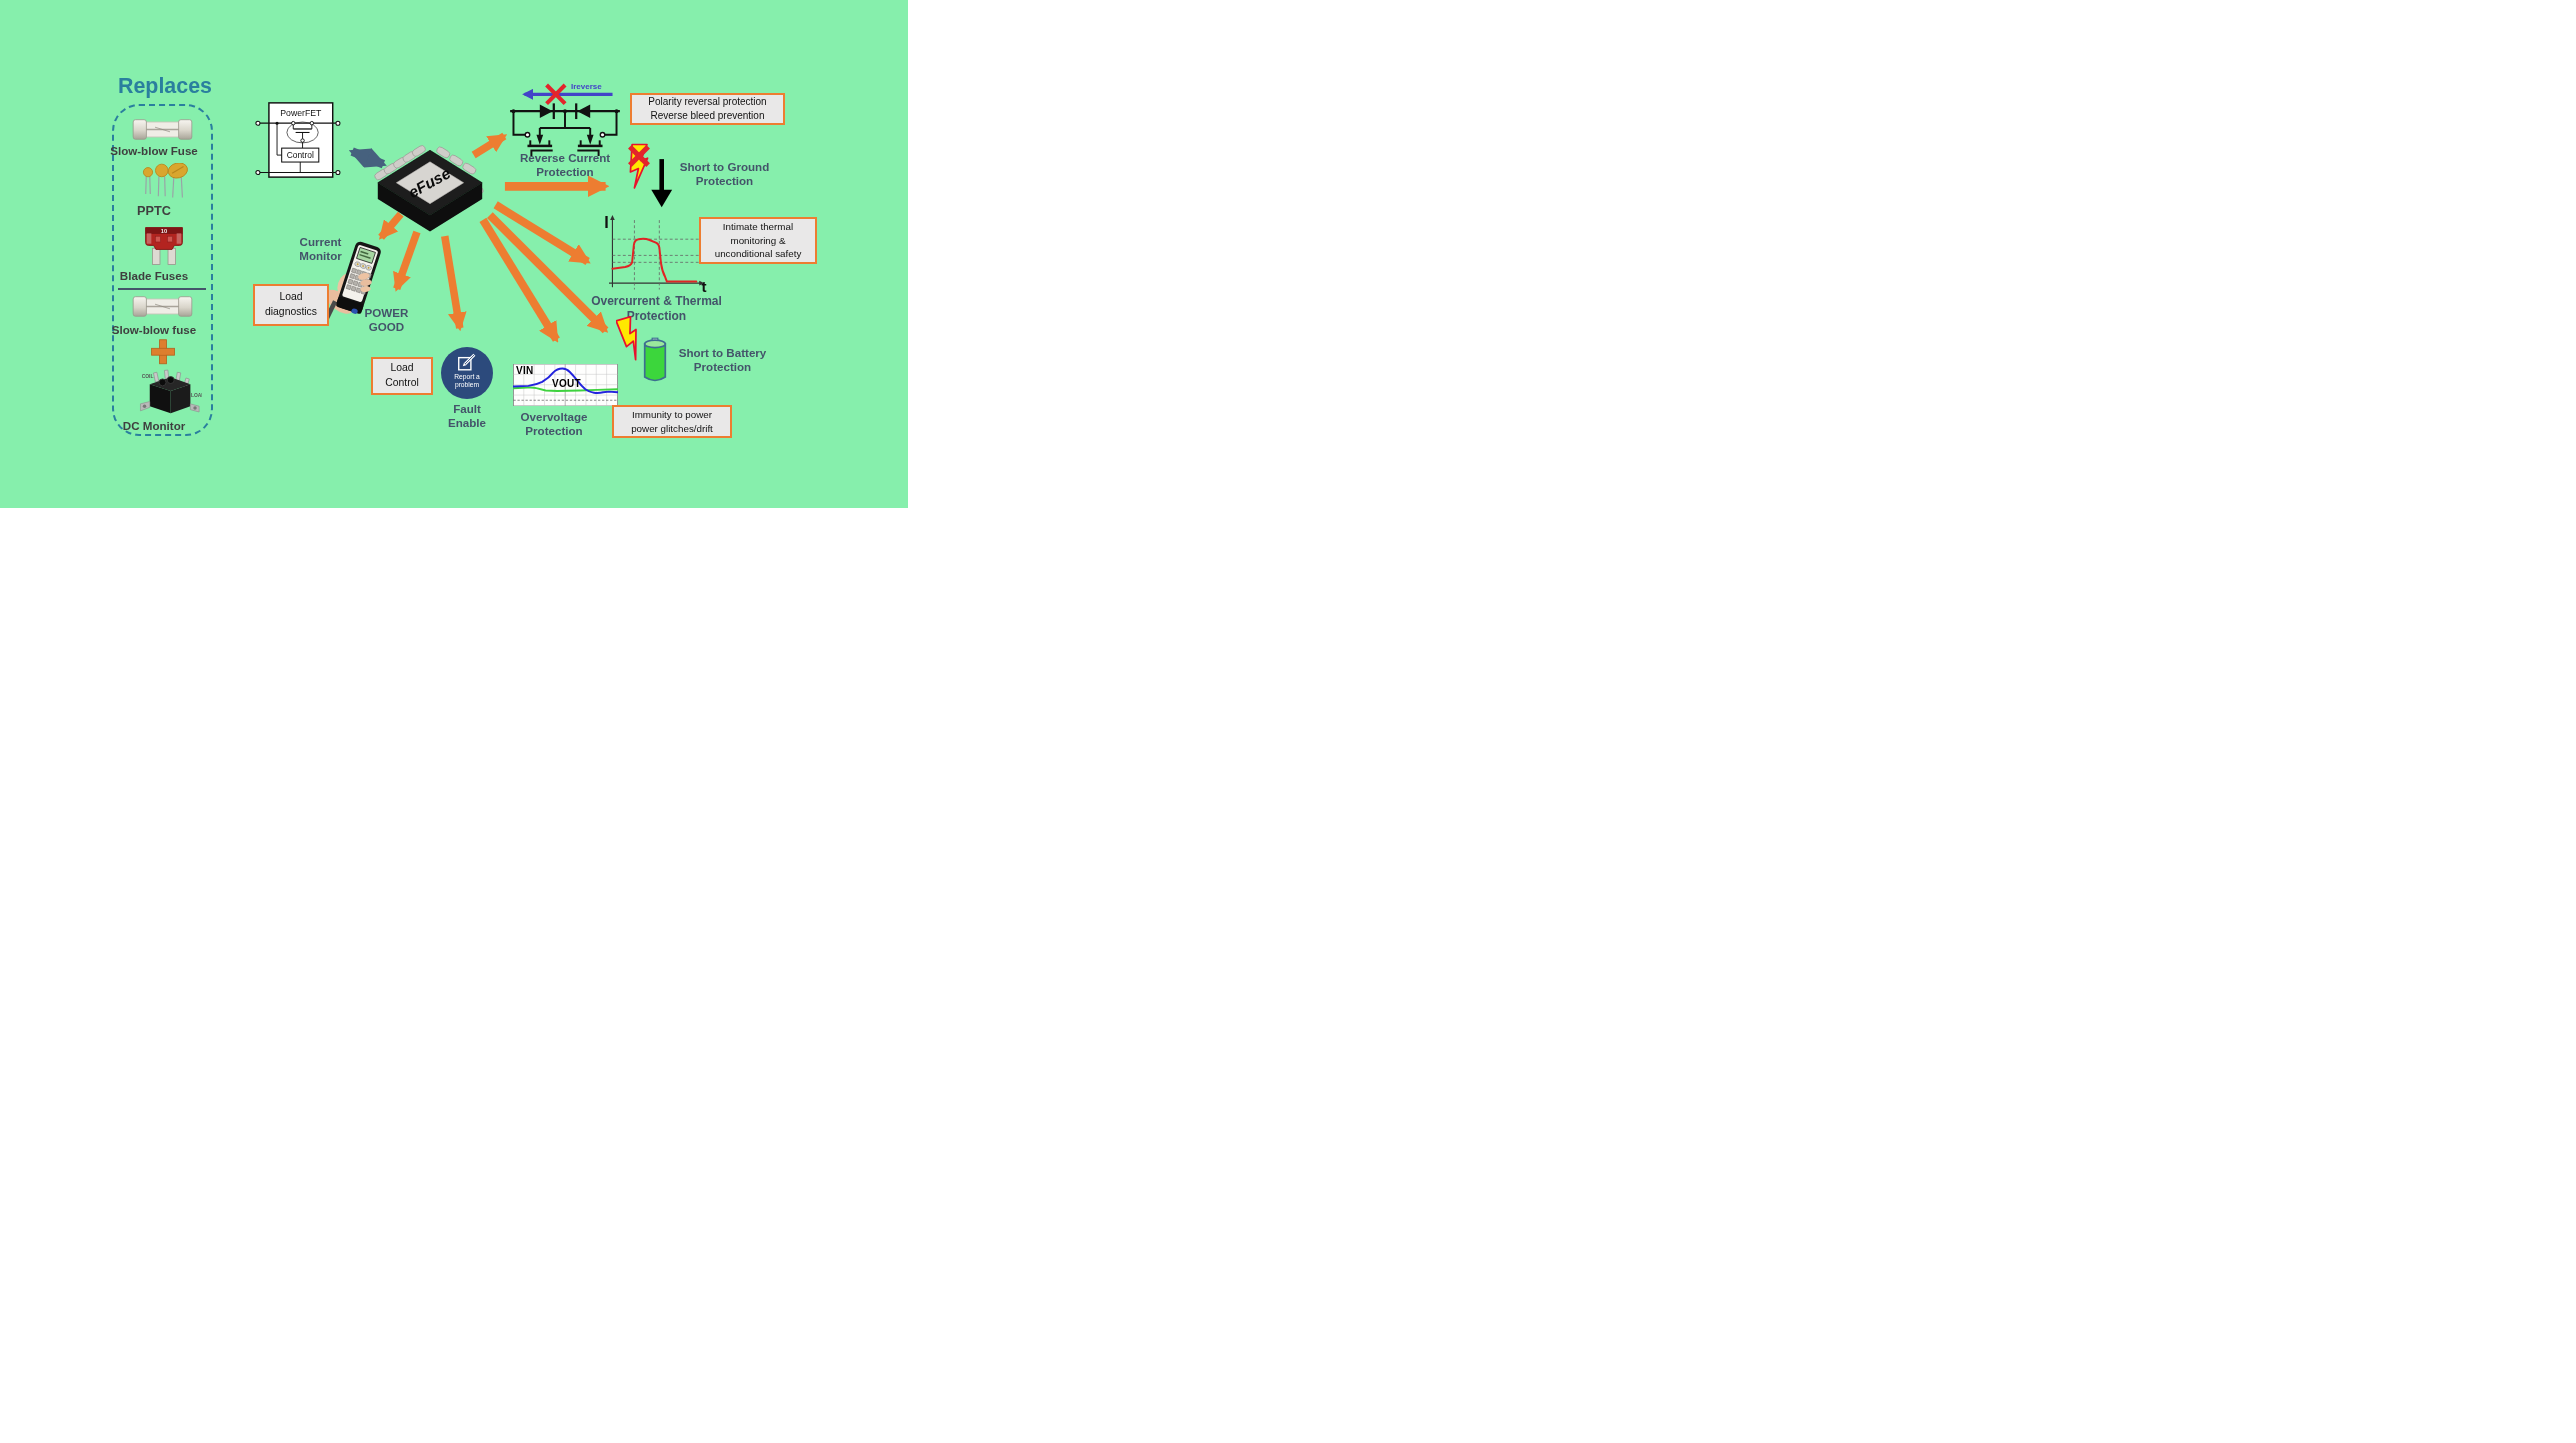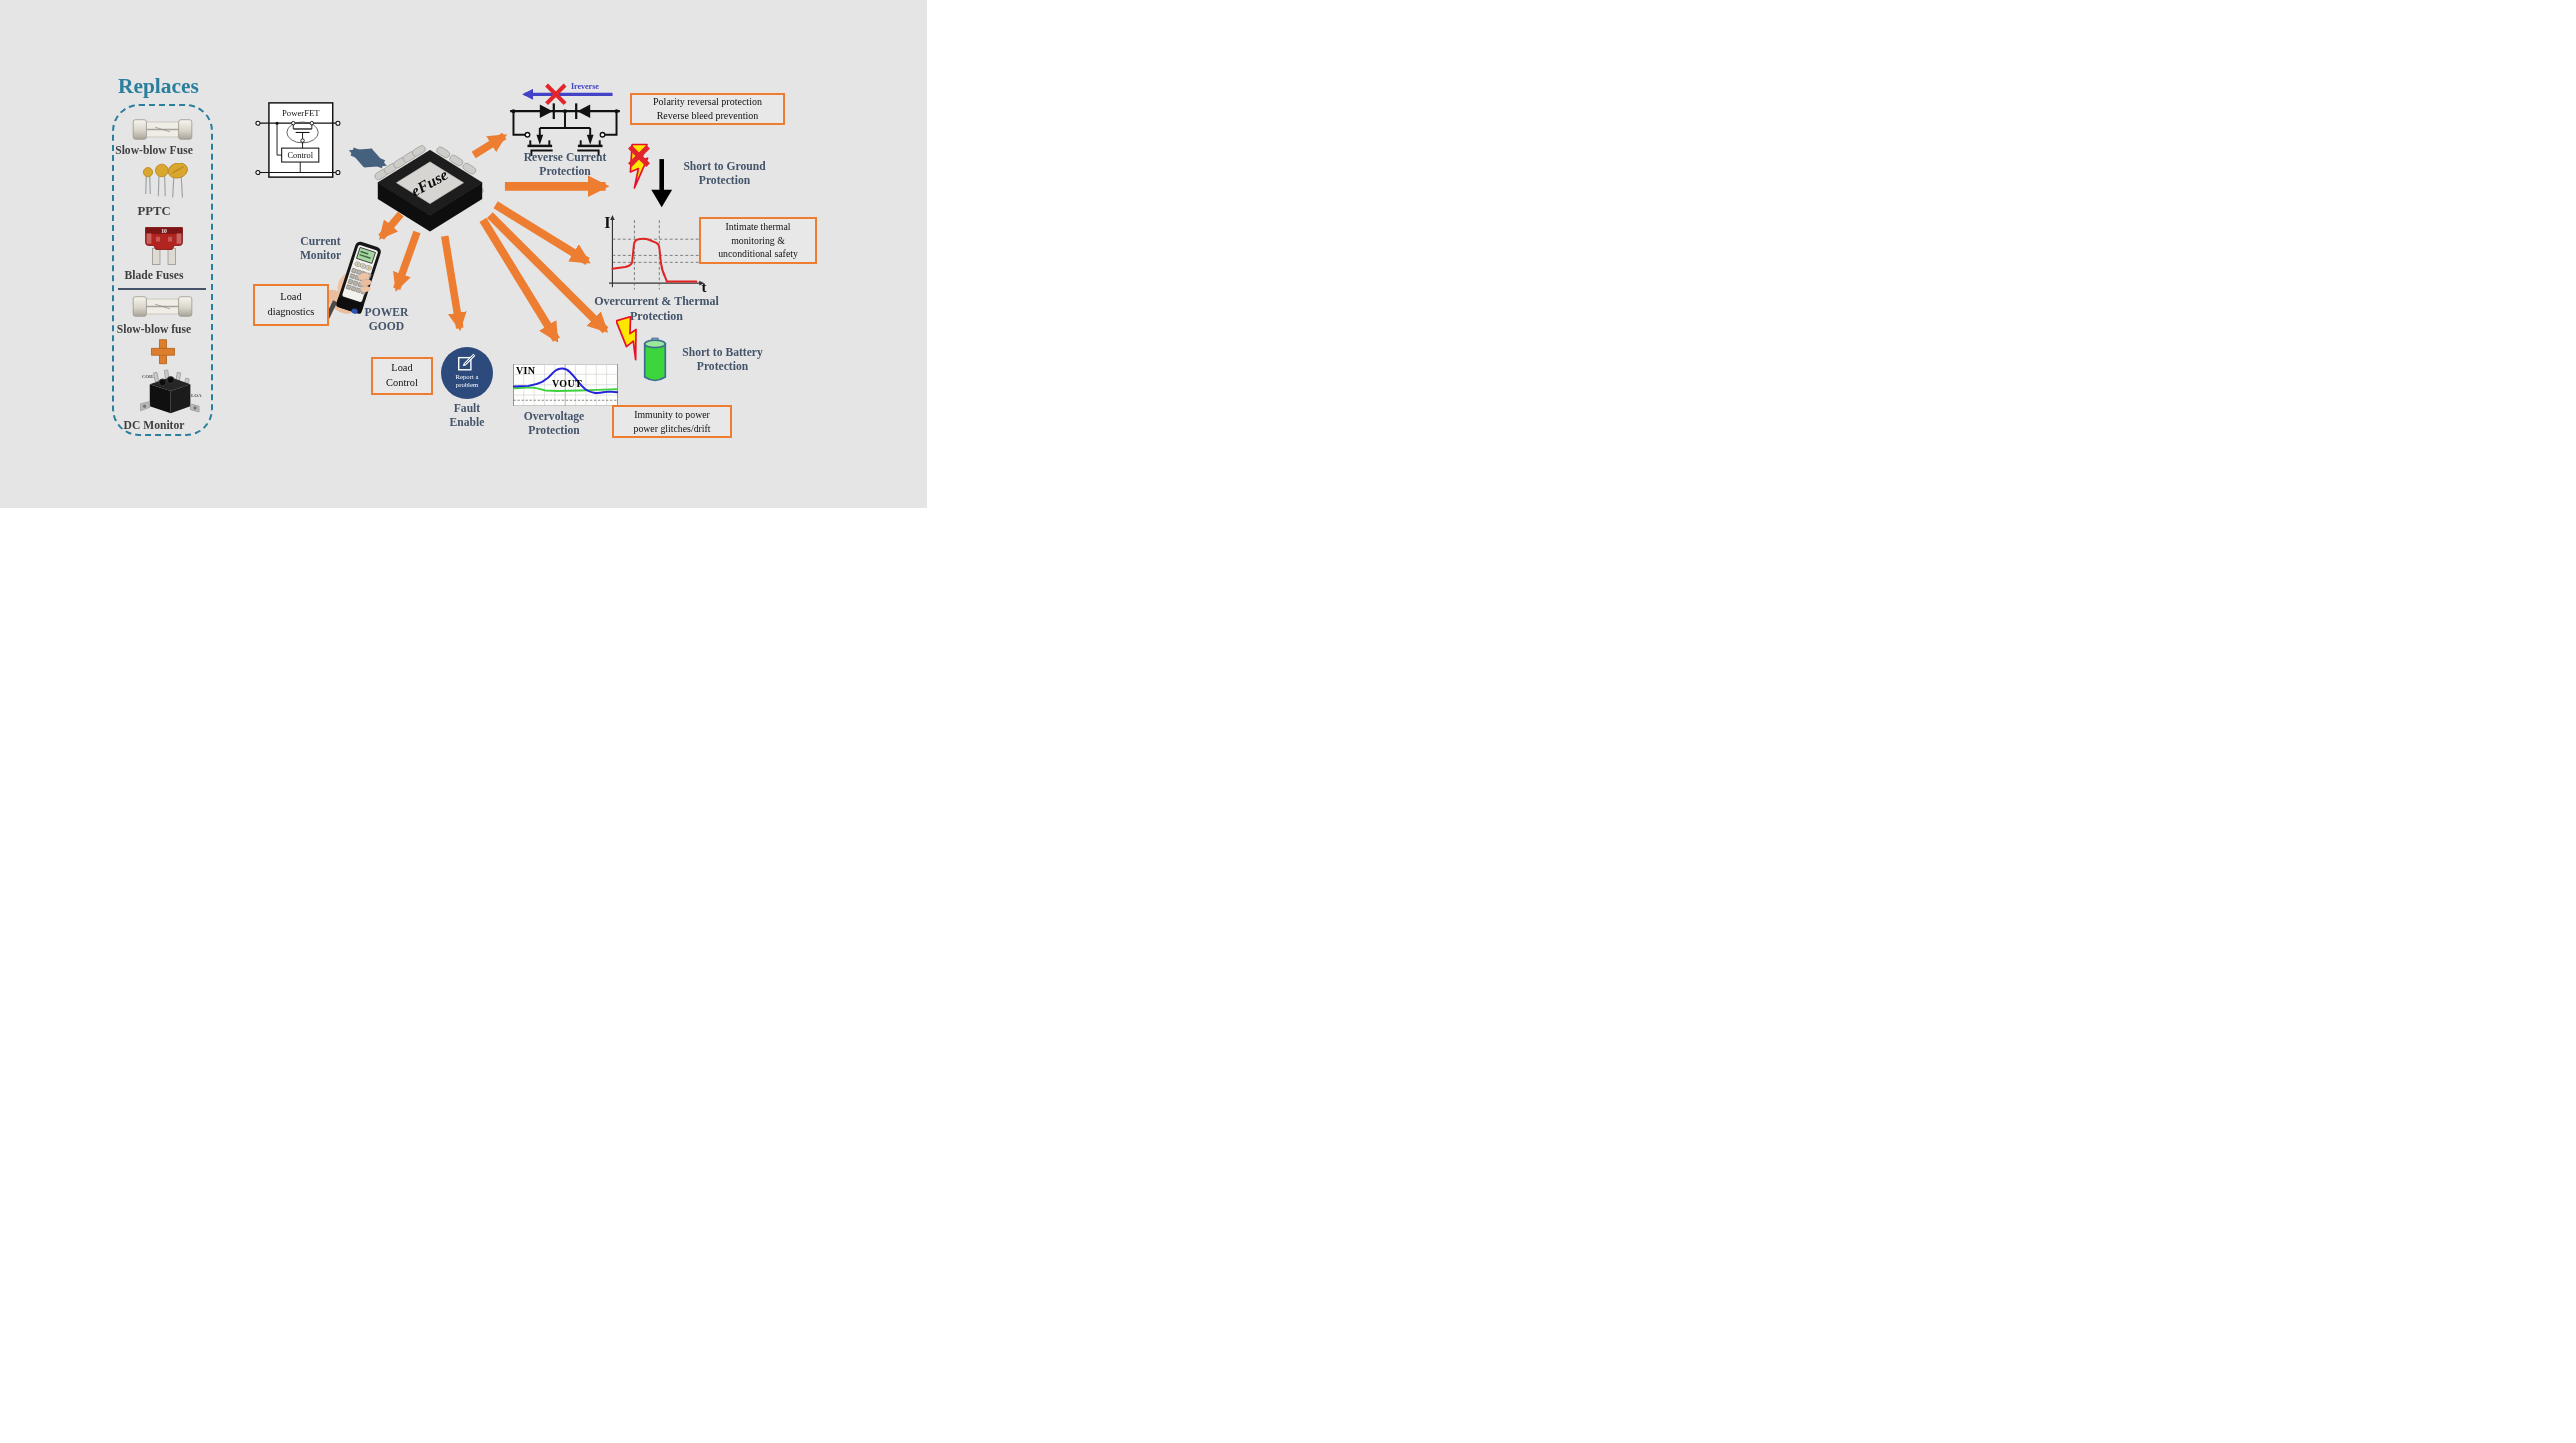--- a/index.html
+++ b/index.html
@@ -1,17 +1,17 @@
 <!DOCTYPE html>
 <html style="font-size:9.3px"><head>
 <meta charset="utf-8">
 <style>
   html,body{margin:0;padding:0;background:#ffffff;}
-  .canvas{position:relative;width:908px;height:508px;background:#e5e5e5;overflow:hidden;
-          font-family:Liberation Serif, serif;padding-left:19px;}
+  .canvas{position:relative;width:908px;height:508px;background:#86efac;overflow:hidden;
+          font-family:Liberation Sans, sans-serif;}
   .abs{position:absolute;}
   .callout{position:absolute;background:#E9E8E8;border:2.3px solid #ED7D31;
            display:flex;align-items:center;justify-content:center;text-align:center;
            color:#111;font-size:9.8px;line-height:1.42;white-space:pre-line;box-sizing:border-box;}
   .ftitle{position:absolute;color:#44546A;font-weight:bold;font-size:11.6px;line-height:1.22;
           text-align:center;white-space:pre-line;}
   .plabel{position:absolute;left:104px;width:100px;text-align:center;color:#3F3F3F;
           font-weight:bold;font-size:11.6px;white-space:pre-line;}
   .replaces-title{position:absolute;left:118px;top:74px;color:#2A7F9E;font-weight:bold;font-size:21.4px;}
   .dashed-panel{position:absolute;left:112px;top:104px;width:97px;height:328px;

